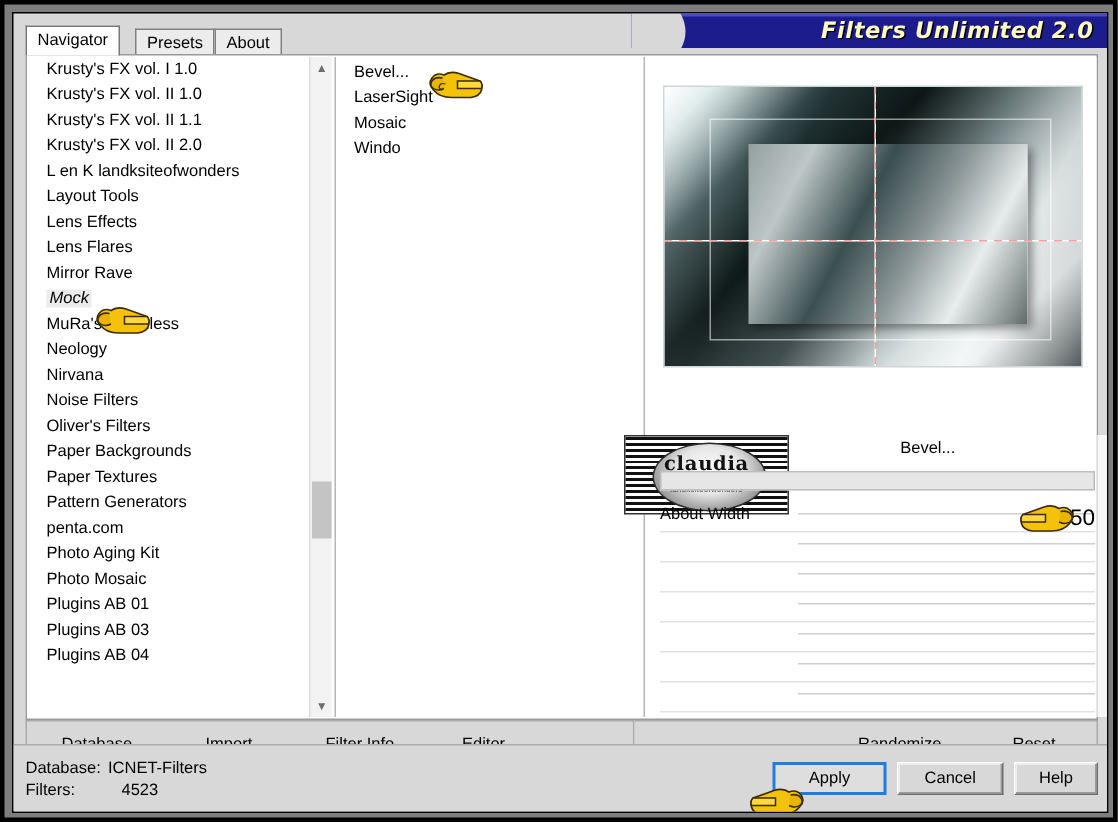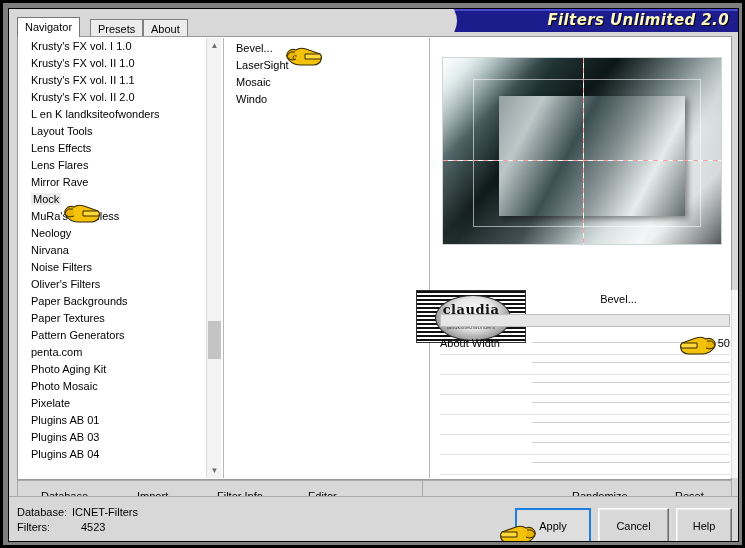--- a/index.html
+++ b/index.html
@@ -70,21 +70,21 @@
   
   .navlist{
     position:absolute;left:1px;top:1px;width:203px;height:440px;
     background:#fff;overflow:hidden;
   }
   .navrow{
     position:relative;height:17px;line-height:17px;
     padding-left:12px;font-size:11px;white-space:nowrap;
     color:#000;
   }
-  .navrow.hl .lbl{background:#ececec;padding:0 2px;}
+  .navrow.hl .lbl{background:#ececec;padding:0 2px;font-style:italic;}
   .navsep{
     position:absolute;left:205px;top:1px;width:1px;height:440px;background:#b6b6b6;
   }
 
   
   .vsb{
     position:absolute;width:15px;background:#f3f3f3;
     border-left:1px solid #dcdcdc;box-sizing:border-box;
   }
   .vsb .arr{
@@ -173,21 +173,21 @@
   }
   .paramtrack{
     position:absolute;left:10px;top:276px;width:290px;height:13px;
     background:#e6e6e6;border:1px solid #bdbdbd;box-sizing:border-box;
   }
   .prow{
     position:absolute;left:10px;width:290px;height:20px;
     border-bottom:1px solid #e2e2e2;
   }
   .prow .plabel{position:absolute;left:0;top:3px;font-size:11px;white-space:nowrap;}
-  .prow .pval{position:absolute;right:0;top:3px;font-size:11px;}
+  .prow .pval{position:absolute;right:0;top:3px;font-size:15px;}
   .prow .slot{
     position:absolute;left:92px;top:8px;width:198px;height:1px;background:#cfcfcf;
   }
 
   
   .rsb{
     position:absolute;left:301px;top:252px;width:12px;height:188px;
     background:#f6f6f6;border-left:1px solid #dedede;box-sizing:border-box;
   }
 
@@ -209,21 +209,21 @@
   }
   .alink u{text-decoration:underline;}
 
   
   .statusbar{
     position:absolute;left:0;bottom:0;width:729px;height:44px;
     background:#d8d8d8;border-top:1px solid #a9a9a9;
   }
   .stat{position:absolute;font-size:11px;white-space:nowrap;}
   .btn{
-    position:absolute;top:11px;height:36px;
+    position:absolute;top:11px;height:22px;
     background:#d8d8d8;
     border:1px solid #fff;
     border-right-color:#6e6e6e;border-bottom-color:#6e6e6e;
     box-shadow:inset -1px -1px 0 #9a9a9a, inset 1px 1px 0 #efefef;
     box-sizing:border-box;
     display:flex;align-items:center;justify-content:center;
     font-size:11px;
   }
   .btn.focus{
     border:2px solid #1c7fe0;
@@ -270,21 +270,20 @@
           <div class="navrow"><span class="lbl">Neology</span></div>
           <div class="navrow"><span class="lbl">Nirvana</span></div>
           <div class="navrow"><span class="lbl">Noise Filters</span></div>
           <div class="navrow"><span class="lbl">Oliver's Filters</span></div>
           <div class="navrow"><span class="lbl">Paper Backgrounds</span></div>
           <div class="navrow"><span class="lbl">Paper Textures</span></div>
           <div class="navrow"><span class="lbl">Pattern Generators</span></div>
           <div class="navrow"><span class="lbl">penta.com</span></div>
           <div class="navrow"><span class="lbl">Photo Aging Kit</span></div>
           <div class="navrow"><span class="lbl">Photo Mosaic</span></div>
-          <div class="navrow"><span class="lbl">Pixelate</span></div>
           <div class="navrow"><span class="lbl">Plugins AB 01</span></div>
           <div class="navrow"><span class="lbl">Plugins AB 03</span></div>
           <div class="navrow"><span class="lbl">Plugins AB 04</span></div>
         </div>
       <div class="navsep"></div>
 
       <div class="vsb" style="left:188px;top:1px;height:440px;">
         <div class="arr up">▲</div>
         <div class="thumb" style="top:283px;height:38px;"></div>
         <div class="arr dn">▼</div>

